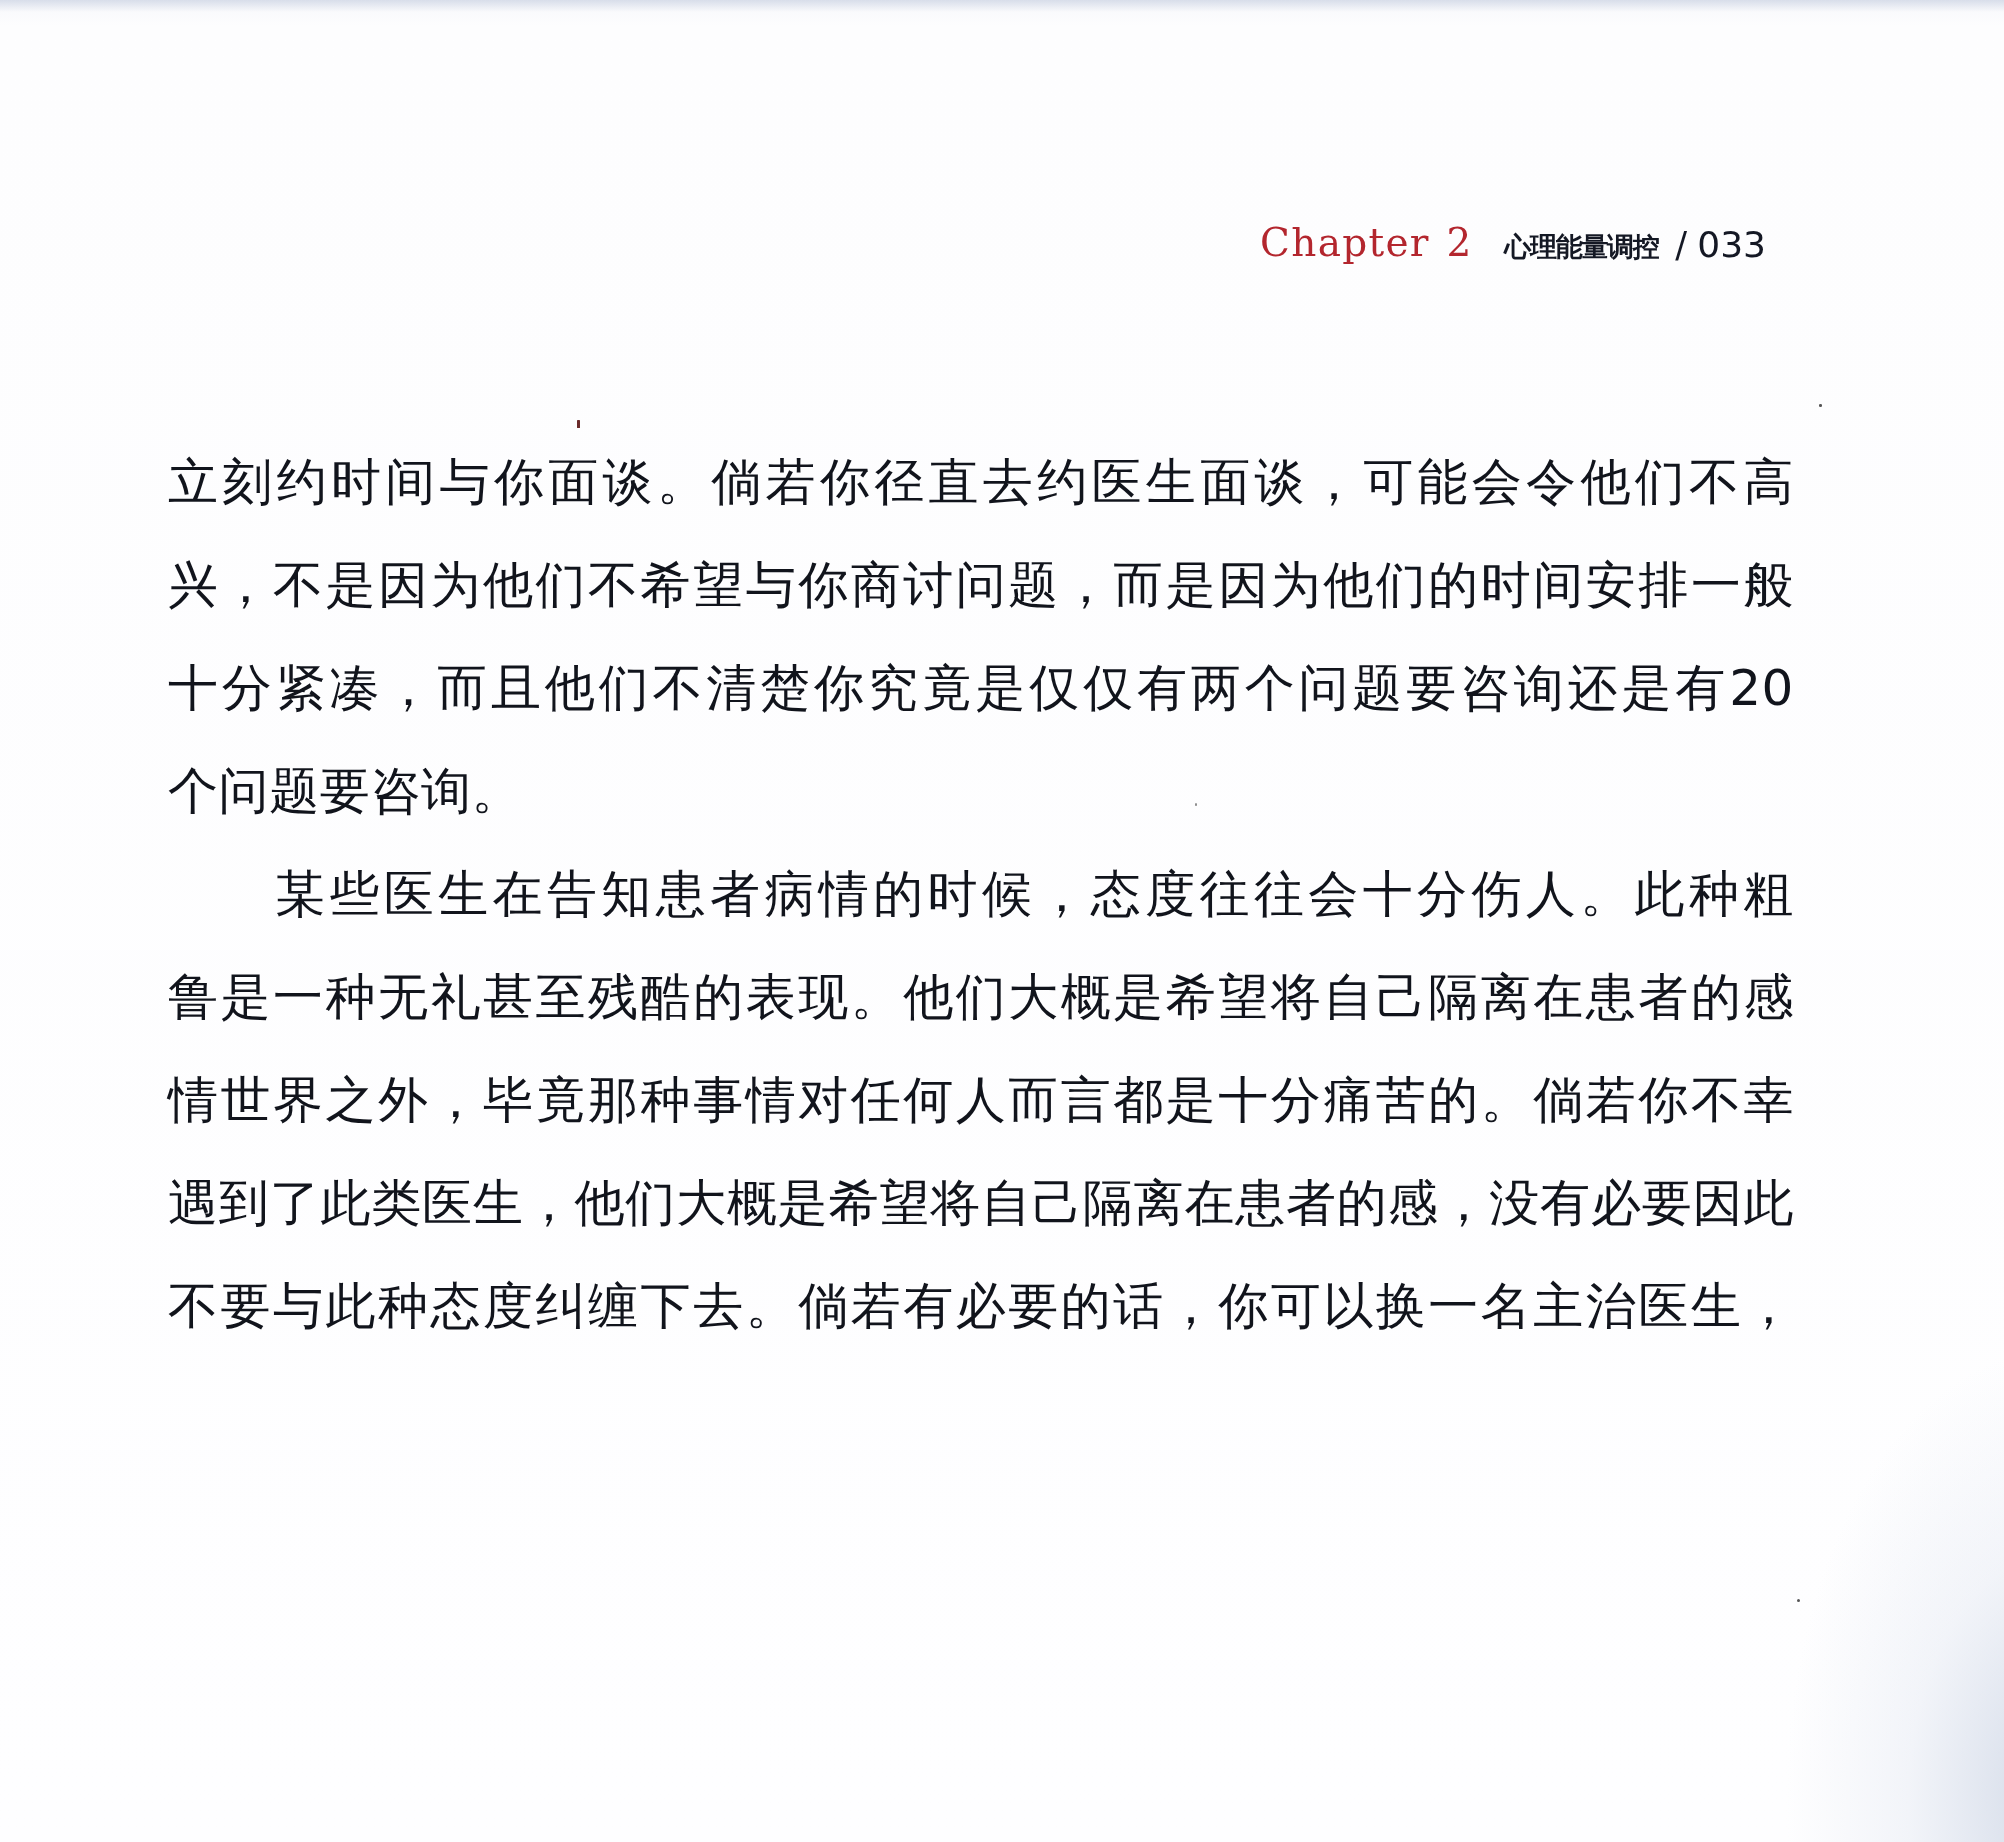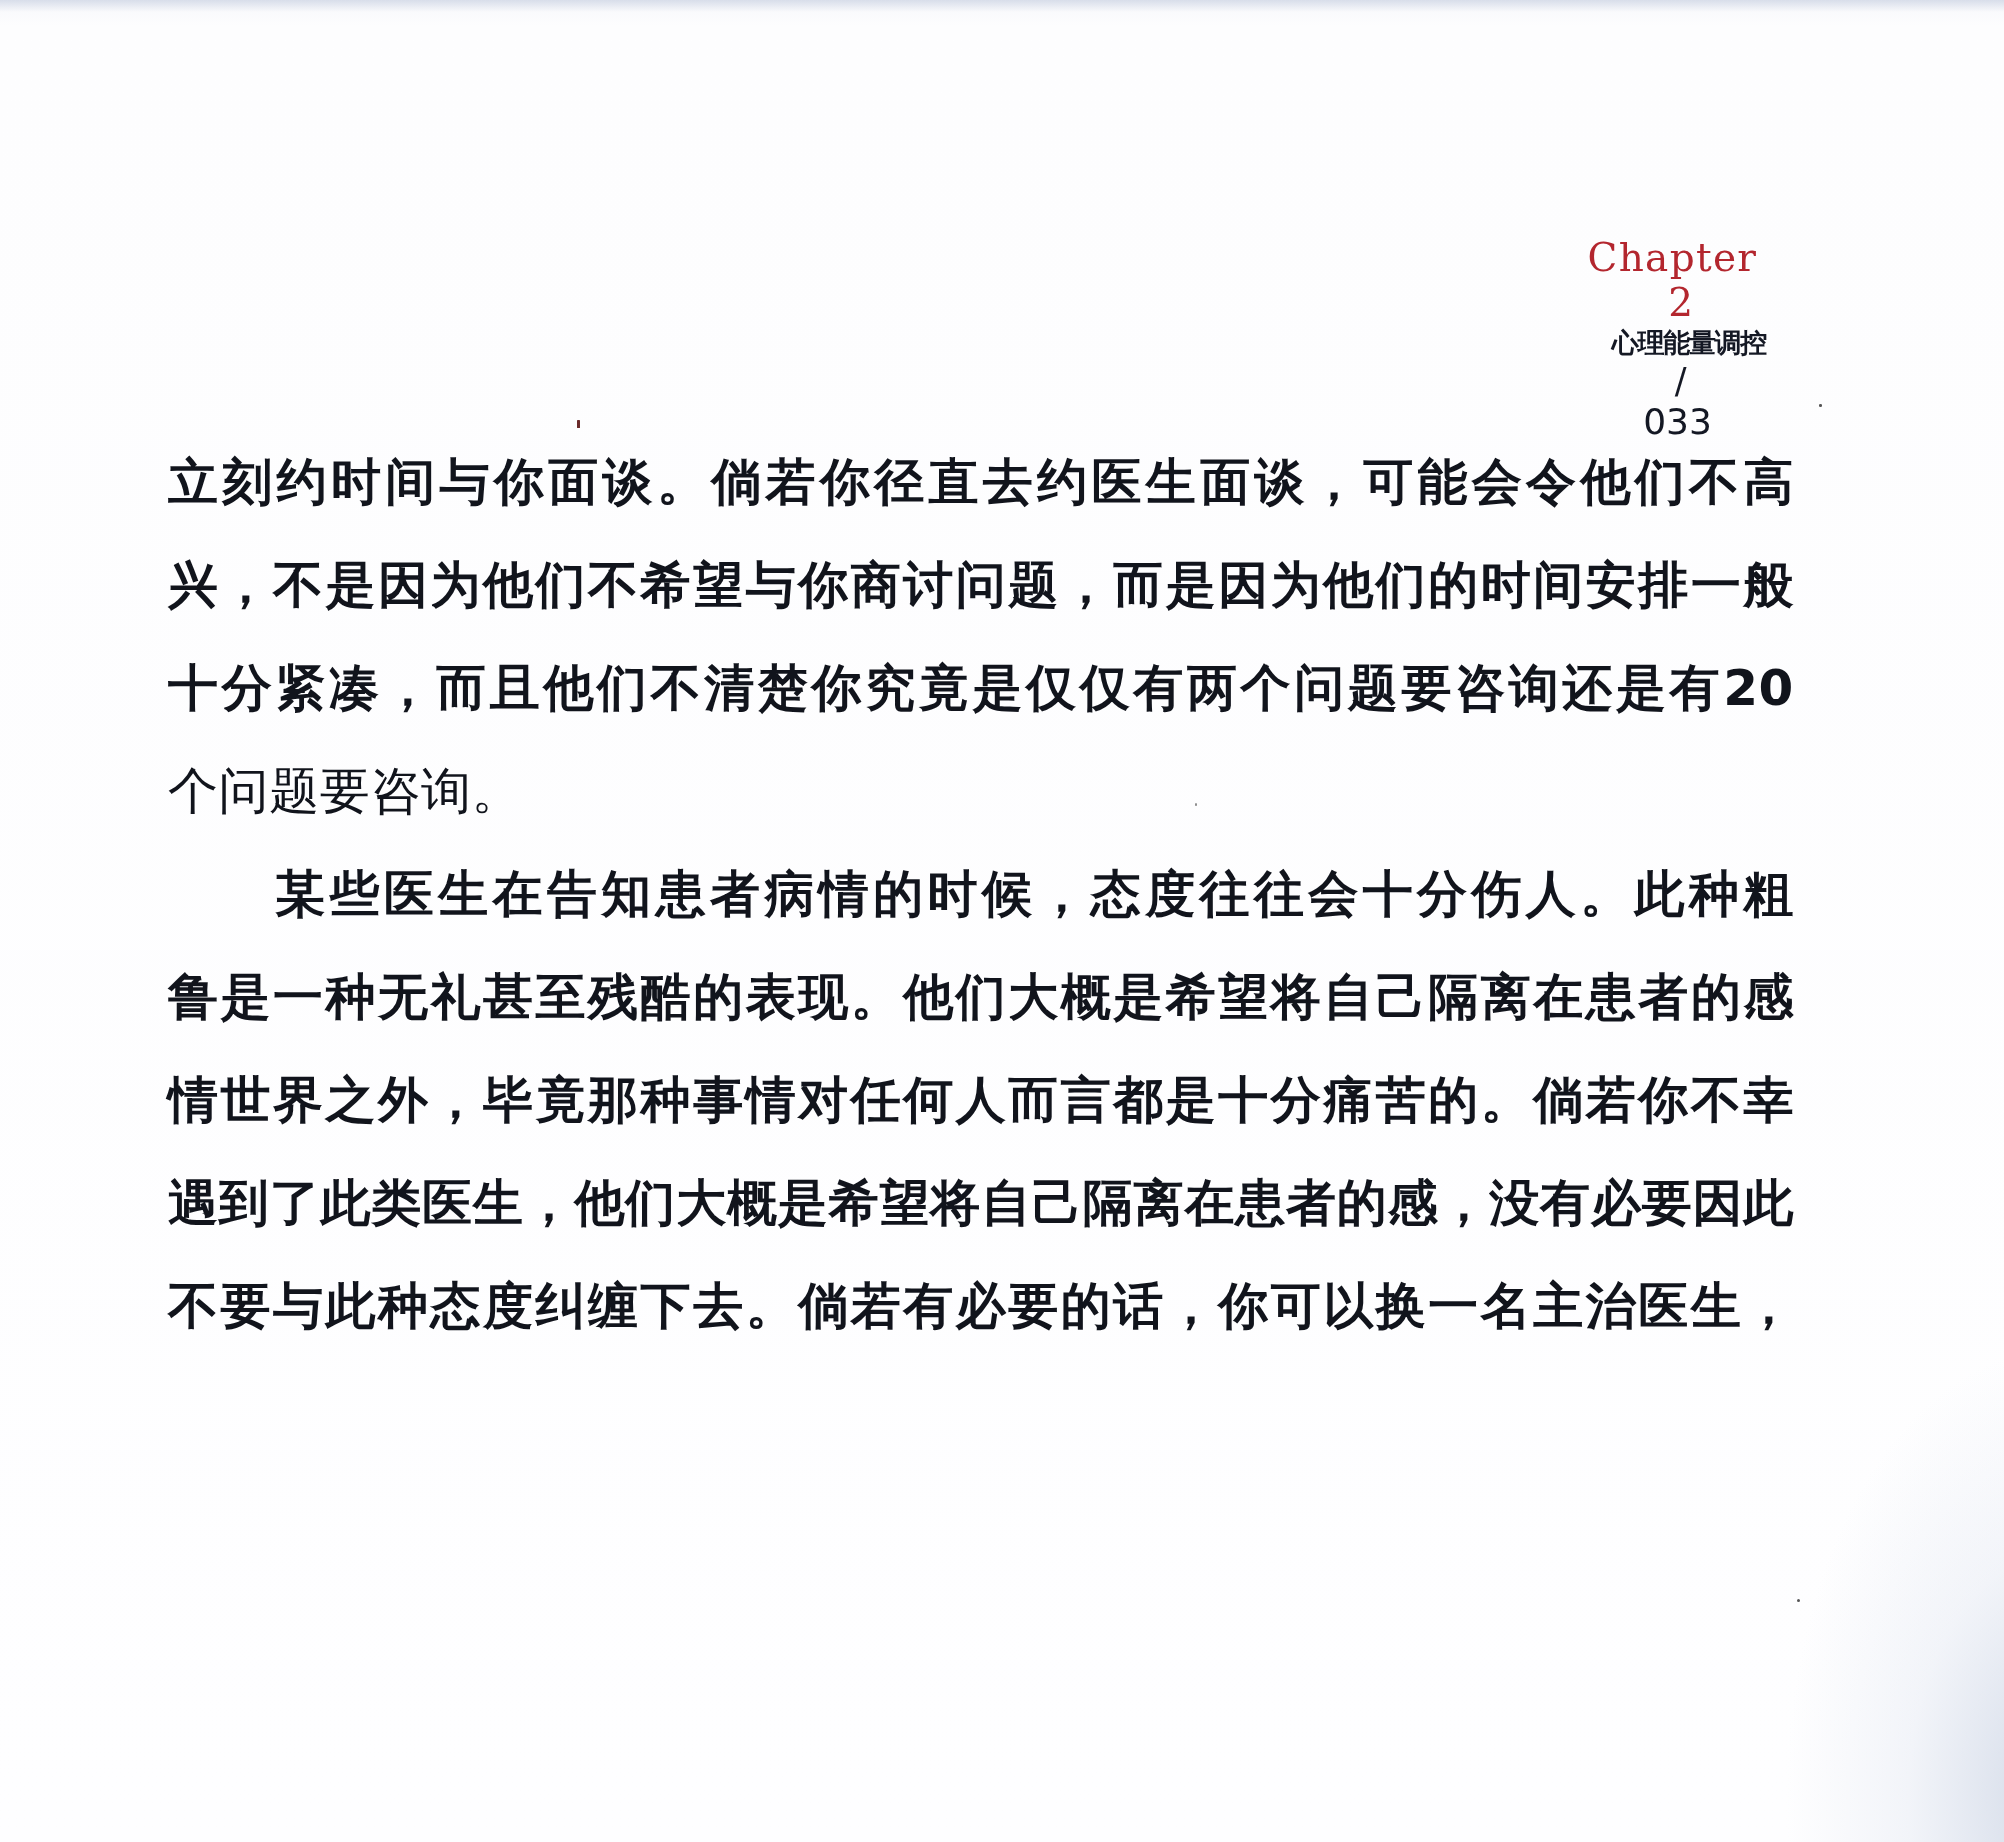--- a/index.html
+++ b/index.html
@@ -22,26 +22,25 @@
       linear-gradient(180deg, #f7f8fb 0px, #fdfdfe 26px, #fefeff 100%);
   }
   .top-shade {
     position: absolute;
     left: 0; top: 0;
     width: 2005px; height: 11.6px;
     background: linear-gradient(180deg, rgba(190,200,220,0.55), rgba(255,255,255,0));
   }
   .running-header {
     position: absolute;
-    top: 235px;
+    top: 220px;
     right: 239px;
     display: flex;
-    align-items: center;
+    align-items: flex-end;
     white-space: nowrap;
-    flex-direction: column;
   }
   .chapter-label {
     font-family: "DejaVu Serif", "Liberation Serif", serif;
     font-size: 39px;
     color: #b3262e;
     letter-spacing: 1.3px;
   }
   .chapter-num {
     font-family: "DejaVu Serif", "Liberation Serif", serif;
     font-size: 39px;
@@ -79,21 +78,20 @@
   }
   .line {
     display: block;
     white-space: nowrap;
     height: 103px;
   }
   .line.justify {
     text-align: justify;
     text-align-last: justify;
     white-space: normal;
-    font-weight: bold;
   }
   .para-indent {
     padding-left: 107px;
   }
   .speck {
     position: absolute;
     background: #555;
     border-radius: 50%;
   }
 </style>

